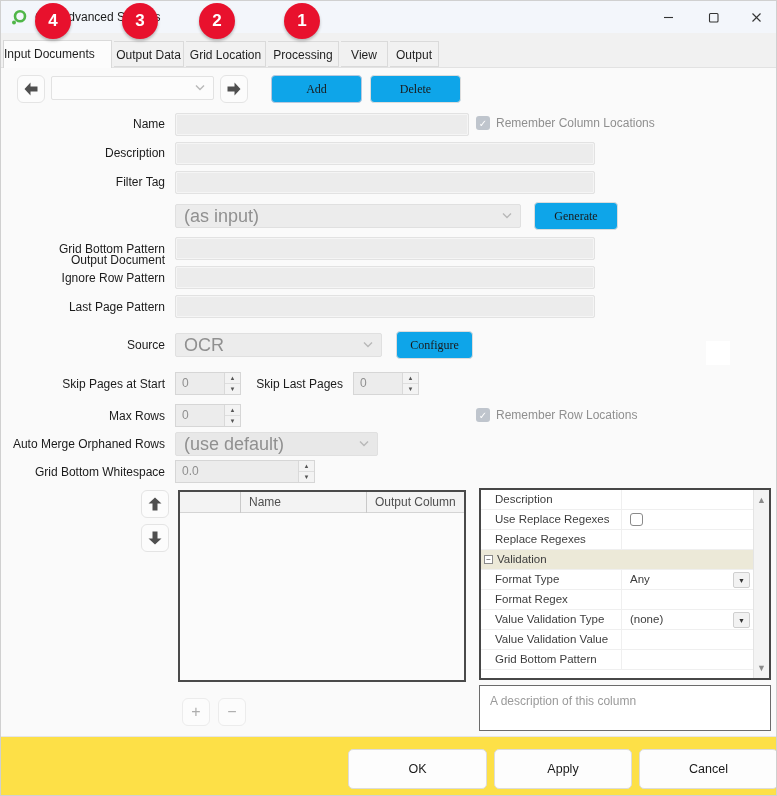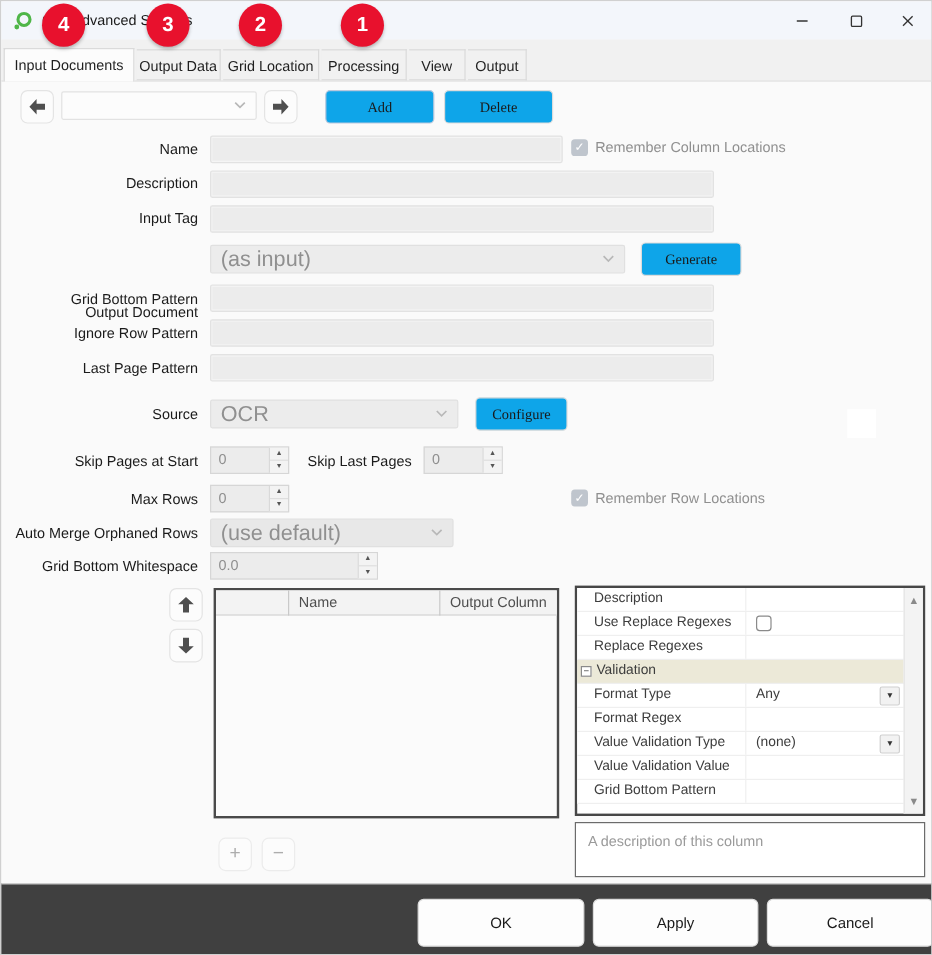--- a/index.html
+++ b/index.html
@@ -74,21 +74,21 @@
                   display:flex; align-items:center; justify-content:center; }
   .pgscroll .sa.up { top:2px; } .pgscroll .sa.dn { bottom:2px; }
 
   .descbox { position:absolute; left:478px; top:684px; width:292px; height:46px; background:#fff; border:1px solid #6b6b6b; }
   .descbox .ph { position:absolute; left:10px; top:8px; font-size:12px; color:#9a9a9a; }
 
   .pm { position:absolute; width:28px; height:28px; background:#fcfcfc; border:1px solid #ececec; border-radius:6px;
         color:#adadad; font-size:16px; display:flex; align-items:center; justify-content:center; }
 
   
-  .footer { position:absolute; left:0; top:735px; width:777px; height:61px; background:#404040; border-top:1px solid #e6e6e6; }
+  .footer { position:absolute; left:0; top:735px; width:777px; height:61px; background:#fde047; border-top:1px solid #e6e6e6; }
   .fbtn { position:absolute; top:12px; height:40px; background:#fdfdfd; border:1px solid #dcdcdc; border-radius:5px;
           font-size:12.5px; color:#1a1a1a; display:flex; align-items:center; justify-content:center; }
 
   .whitesq { position:absolute; left:705px; top:340px; width:24px; height:24px; background:#ffffff; }
   svg { display:block; }
 </style>
 </head>
 <body>
 
 <div class="win">
@@ -113,21 +113,21 @@
     </div>
     <div class="wbtn close">
       <svg width="17" height="17" viewBox="0 0 17 17">
           <line x1="4.5" y1="4.5" x2="12.5" y2="12.5" stroke="#333" stroke-width="1.1"></line>
           <line x1="12.5" y1="4.5" x2="4.5" y2="12.5" stroke="#333" stroke-width="1.1"></line>
         </svg>
     </div>
   </div>
 
   <div class="tabstrip">
-      <div class="tab selected" style="left: 2px; width: 109px; text-align: center; padding: 0px;">Input Documents</div>
+      <div class="tab selected" style="left: 2px; width: 109px; padding: 0px;">Input Documents</div>
       <div class="tab" style="left: 113px; width: 70px; text-align: center; padding: 0px;">Output Data</div>
       <div class="tab" style="left: 185px; width: 80px; text-align: center; padding: 0px;">Grid Location</div>
       <div class="tab" style="left: 267px; width: 71px; text-align: center; padding: 0px;">Processing</div>
       <div class="tab" style="left: 340px; width: 47px; text-align: center; padding: 0px;">View</div>
       <div class="tab" style="left: 389px; width: 49px; text-align: center; padding: 0px;">Output</div>
     </div>
 
   <div>
       <div class="badge badge-0">4</div>
       <div class="badge badge-1">3</div>
@@ -151,21 +151,21 @@
   <div class="iconbtn" style="left:219px; top:74px;">
     <svg width="16" height="16" viewBox="0 0 16 16">
         <polygon points="1.5,5.5 8.5,5.5 8.5,1.5 14.5,8 8.5,14.5 8.5,10.5 1.5,10.5" fill="#4f4f4f"></polygon>
       </svg>
   </div>
   <button class="btn" style="left:270px; top:74px; width:91px; height:28px; border-color:#b9c8dd;">Add</button>
   <button class="btn" style="left:369px; top:74px; width:91px; height:28px;">Delete</button>
 
   <div class="lbl" style="right:611px; top:116px;">Name</div>
   <div class="lbl" style="right:611px; top:145px;">Description</div>
-  <div class="lbl" style="right:611px; top:174px;">Input Tag</div>
+  <div class="lbl" style="right:611px; top:174px;">Filter Tag</div>
   <div class="lbl" style="right:611px; top:208px;margin-top:44px;">Output Document</div>
   <div class="lbl" style="right:611px; top:241px;">Grid Bottom Pattern</div>
   <div class="lbl" style="right:611px; top:270px;">Ignore Row Pattern</div>
   <div class="lbl" style="right:611px; top:299px;">Last Page Pattern</div>
   <div class="lbl" style="right:611px; top:337px;">Source</div>
   <div class="lbl" style="right:611px; top:376px;">Skip Pages at Start</div>
   <div class="lbl" style="right:433px; top:376px;">Skip Last Pages</div>
   <div class="lbl" style="right:611px; top:408px;">Max Rows</div>
   <div class="lbl" style="right:611px; top:436px;">Auto Merge Orphaned Rows</div>
   <div class="lbl" style="right:611px; top:464px;">Grid Bottom Whitespace</div>

